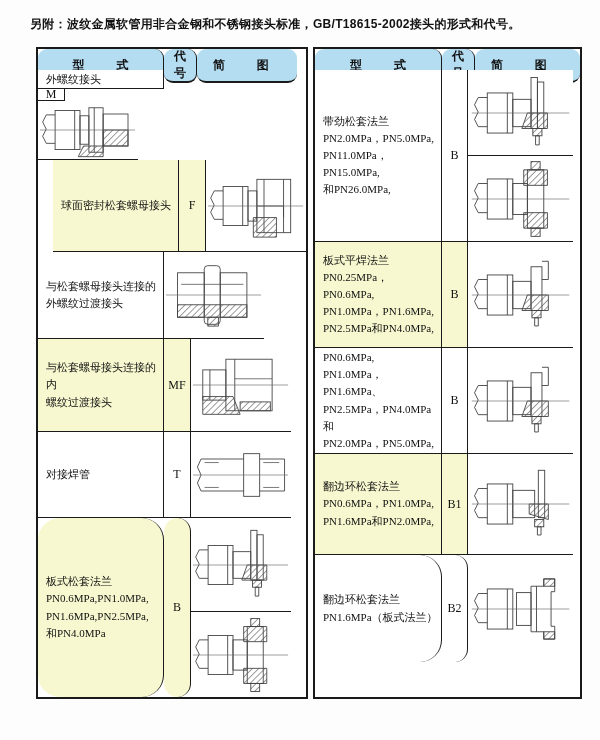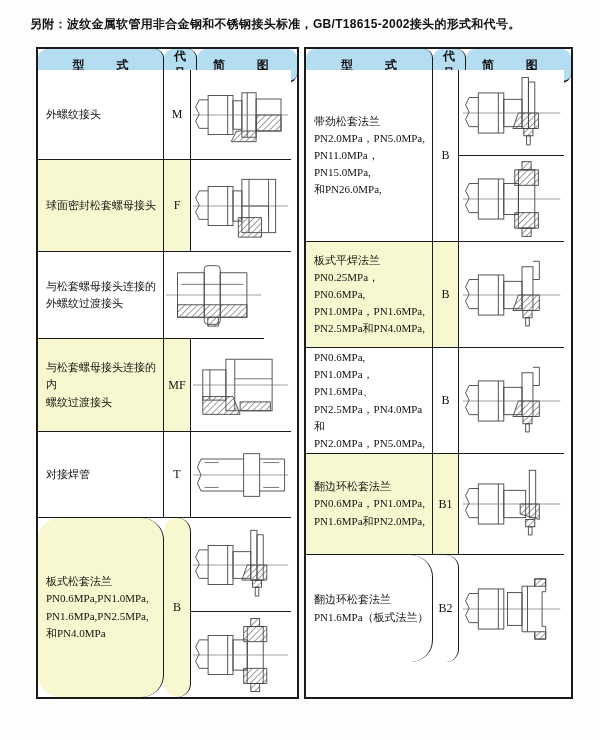--- a/index.html
+++ b/index.html
@@ -46,21 +46,21 @@
 
 <div class="page">
   <div class="doc-title">另附：波纹金属软管用非合金钢和不锈钢接头标准，GB/T18615-2002接头的形式和代号。</div>
   <div class="tables-wrap">
     <div class="ftable left" id="table-left">
         <div class="trow header">
           <div class="cell type wide">型 式</div>
           <div class="cell code">代号</div>
           <div class="cell diag wide">简 图</div>
         </div>
-        <div class="trow" style="height: 90px;">
+        <div class="trow" style="height: 90px; flex-direction: column;">
           <div class="cell type">
             <div class="lines">外螺纹接头</div>
           </div>
           <div class="cell code">
             <span>M</span>
           </div>
           <div class="cell diag">
             <div class="subcell" style="height:100%">
               <svg class="dsvg" viewBox="0 0 110 90">
                 <defs>
@@ -78,21 +78,21 @@
                   <line x1="62" y1="20" x2="62" y2="70"></line>
                   <rect x="72" y="27" width="28" height="36"></rect>
                   <rect x="72" y="45" width="28" height="18" fill="url(#h1)"></rect>
                   <polygon points="50,63 72,63 72,75 44,75" fill="url(#h1)"></polygon>
                   <line x1="1" y1="45" x2="108" y2="45" stroke="#666" stroke-width="0.7"></line>
                 </g>
               </svg>
             </div>
           </div>
         </div>
-        <div class="trow" style="height: 92px;">
+        <div class="trow" style="height: 92px; padding-left: 15px;">
           <div class="cell type hl">
             <div class="lines">球面密封松套螺母接头</div>
           </div>
           <div class="cell code hl">
             <span>F</span>
           </div>
           <div class="cell diag">
             <div class="subcell" style="height:100%">
               <svg class="dsvg" viewBox="0 0 110 90">
                 <defs>

